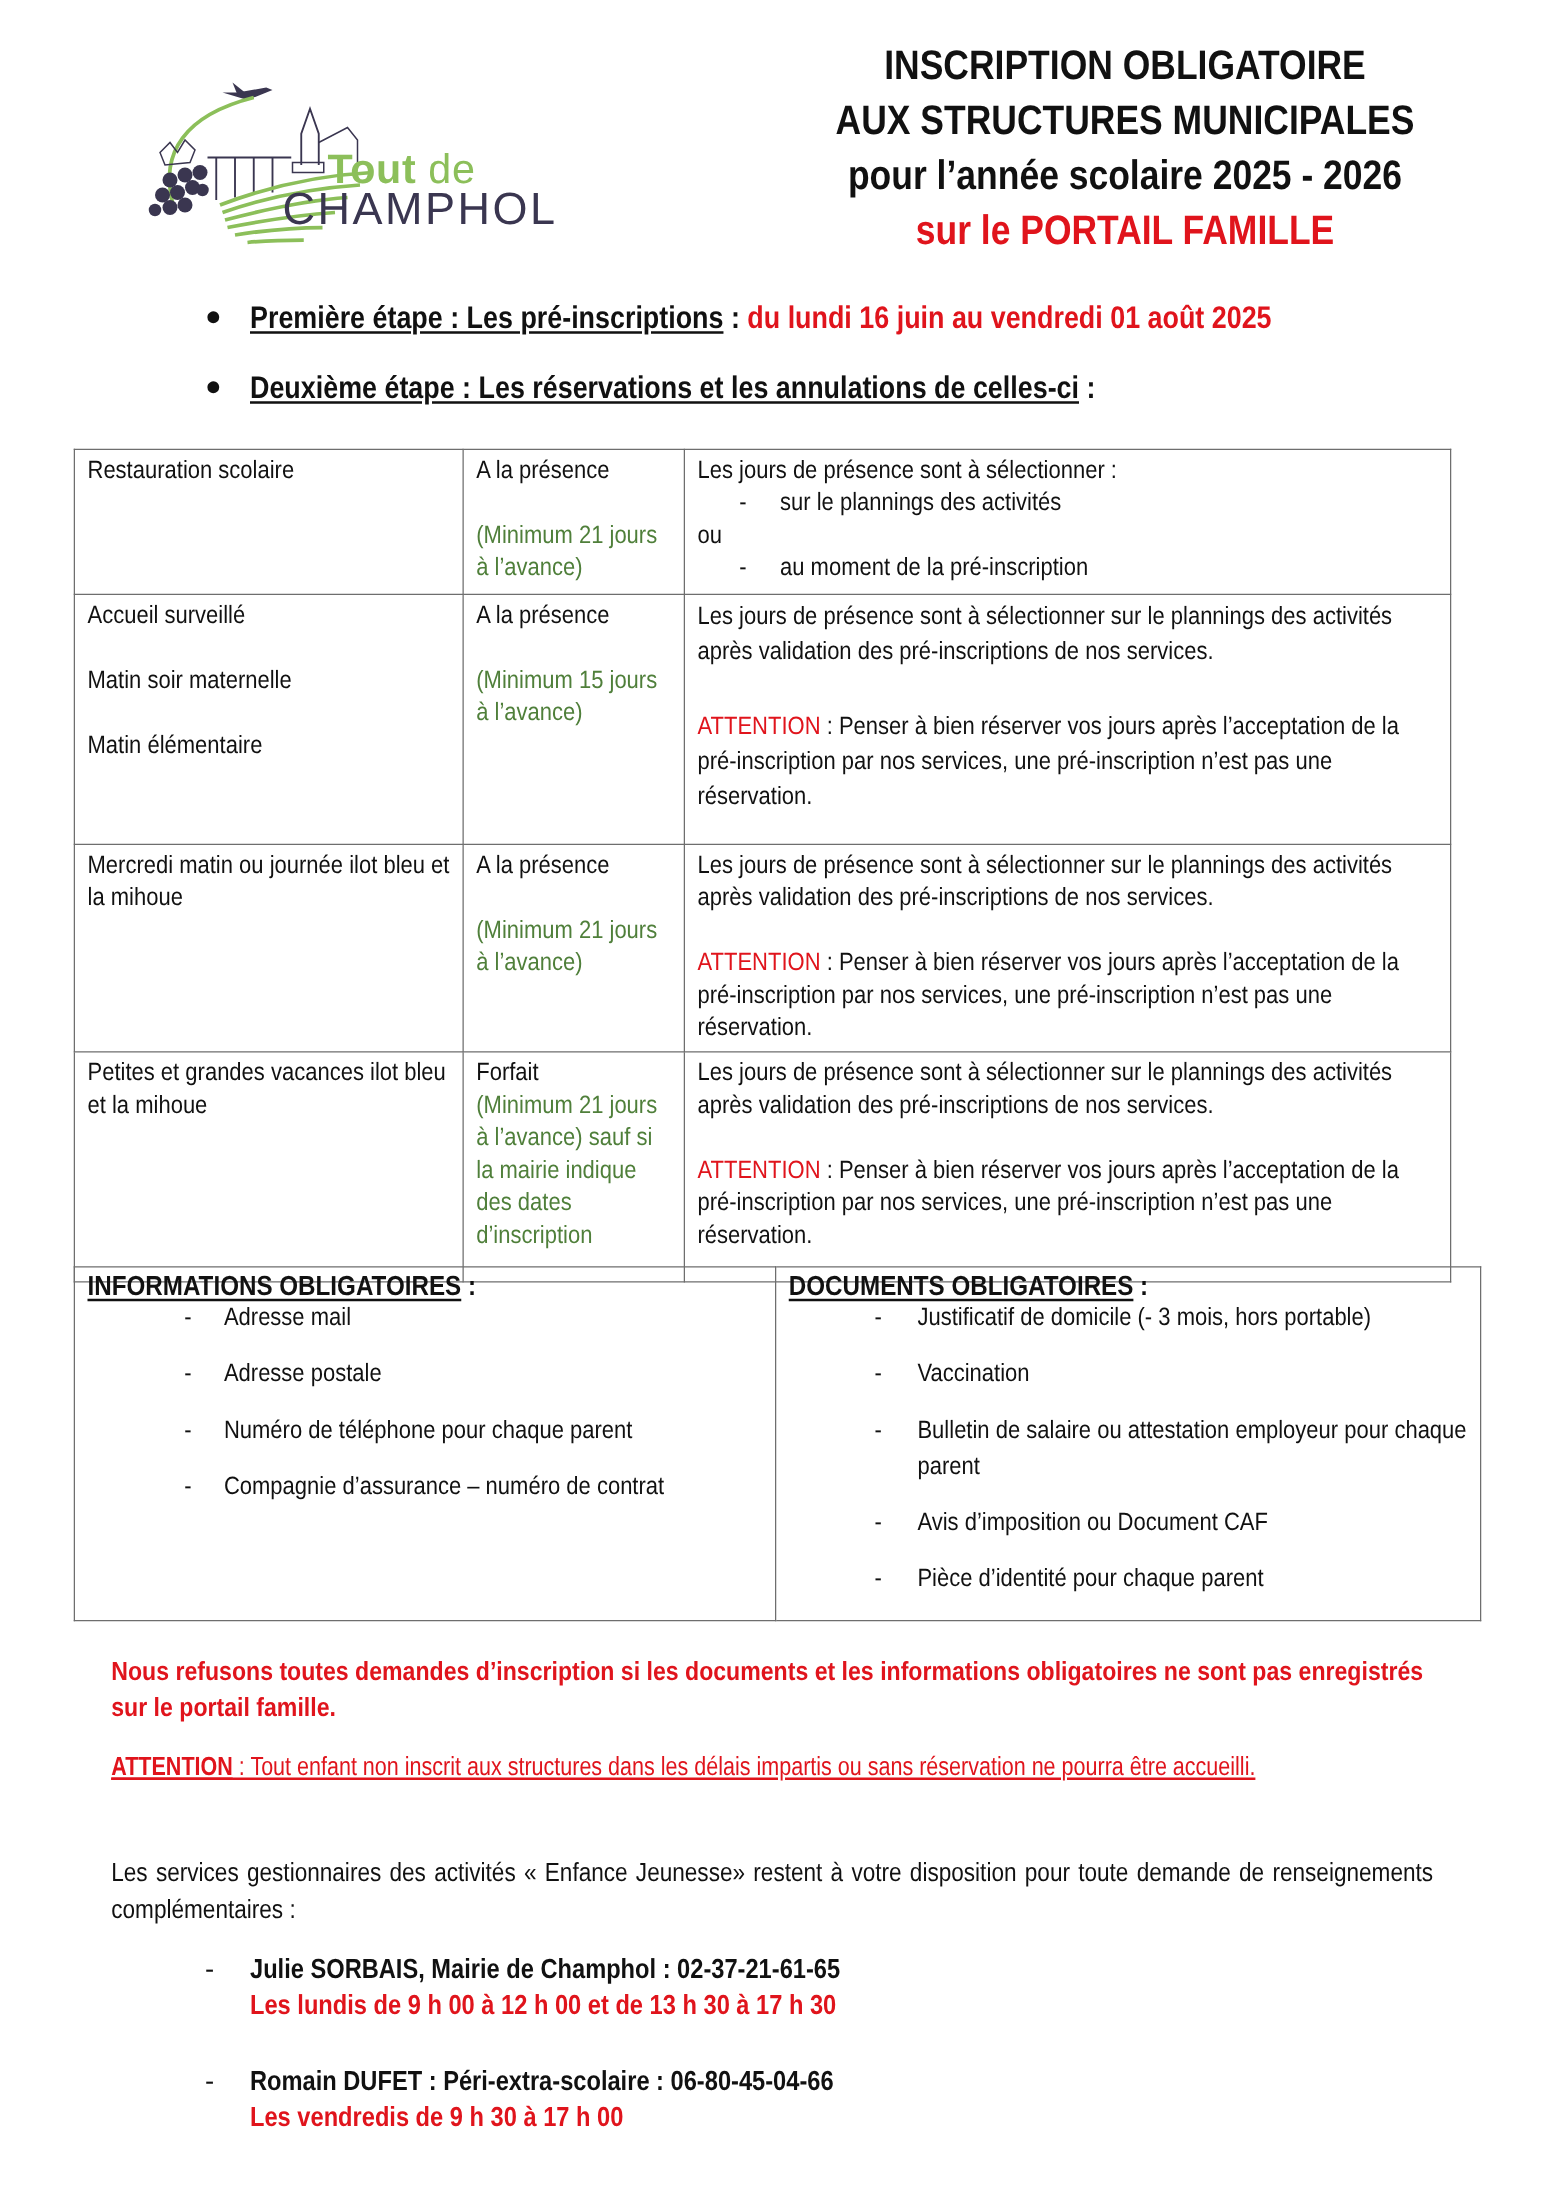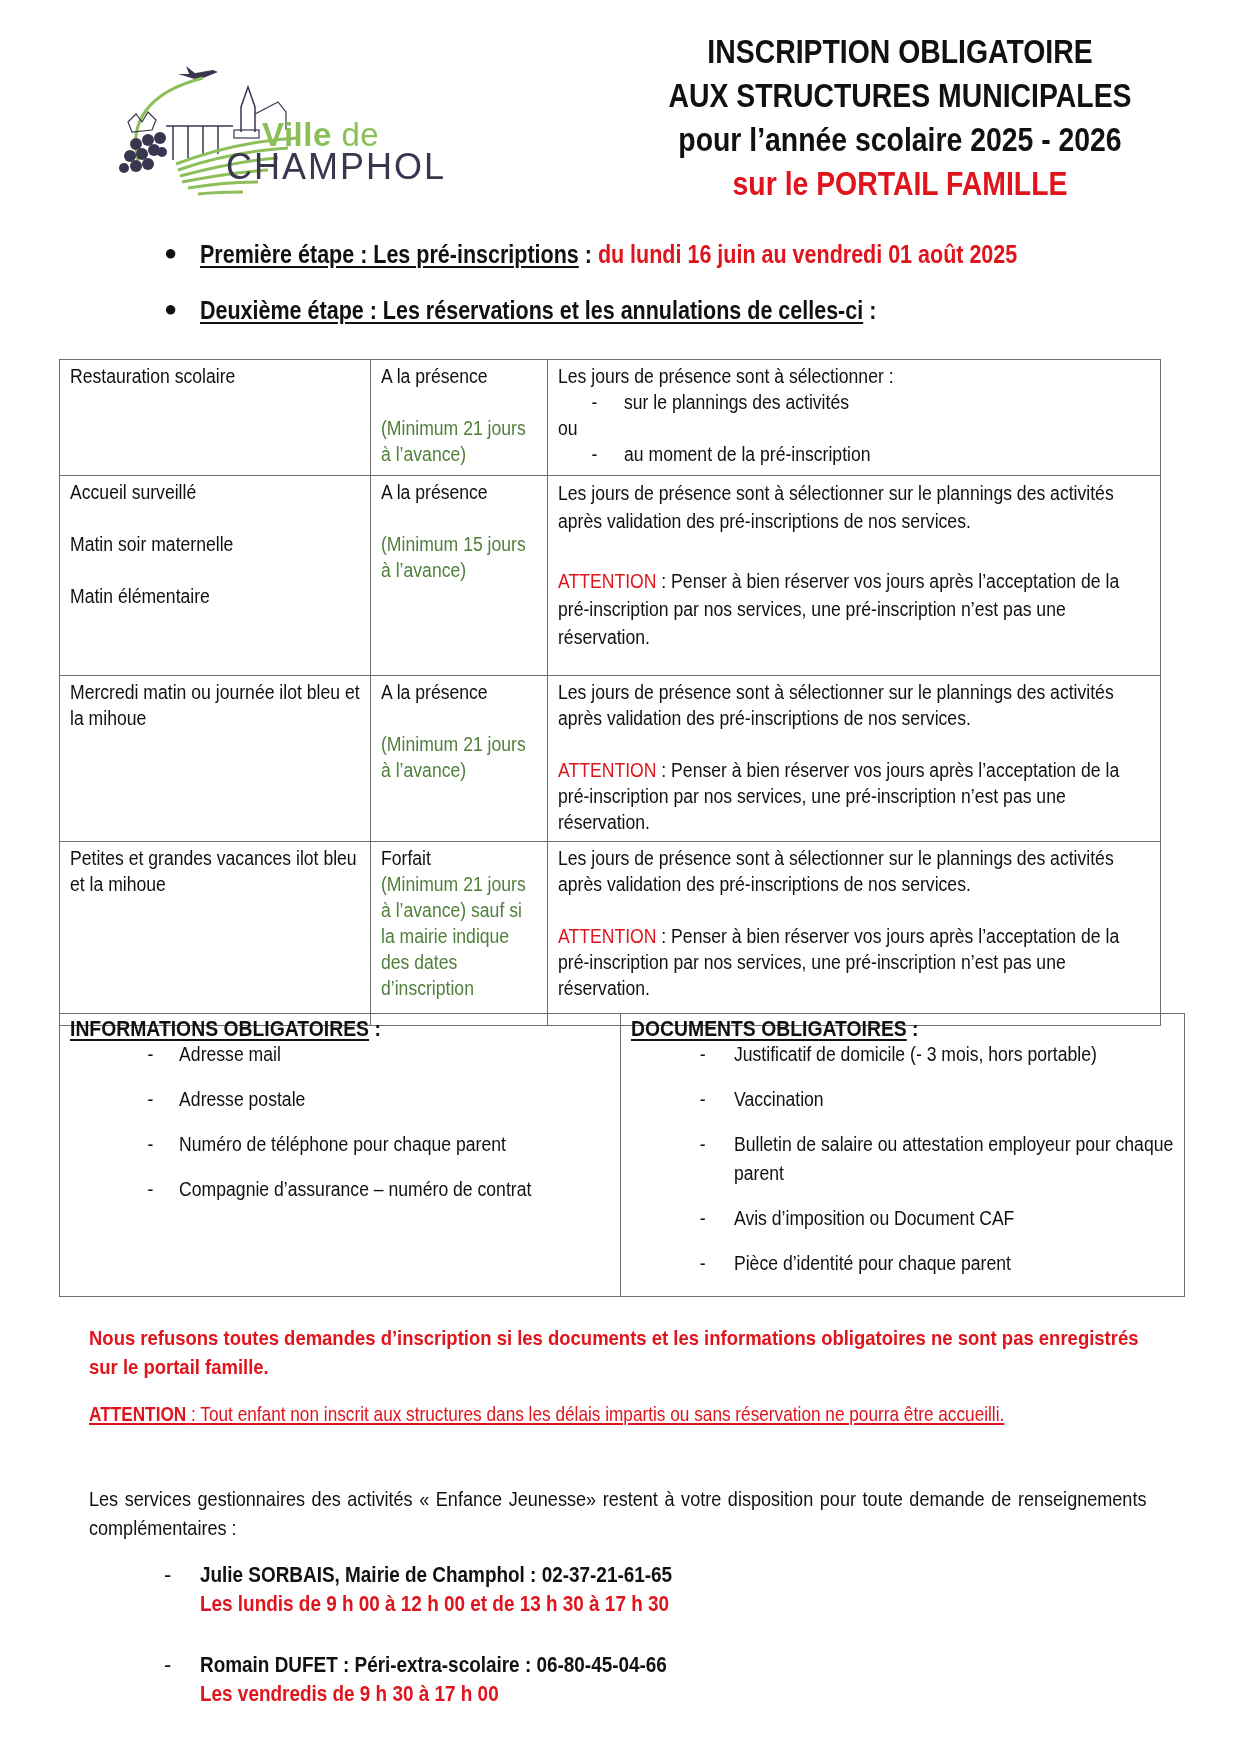--- a/index.html
+++ b/index.html
@@ -99,21 +99,21 @@
     <circle cx="30" cy="88" r="6" fill="#3a3650"></circle>
     <circle cx="18" cy="92" r="6" fill="#3a3650"></circle>
     <circle cx="36" cy="98" r="6" fill="#3a3650"></circle>
     <circle cx="24" cy="102" r="6" fill="#3a3650"></circle>
     <circle cx="12" cy="104" r="6" fill="#3a3650"></circle>
     <circle cx="44" cy="100" r="5" fill="#3a3650"></circle>
     <circle cx="30" cy="112" r="6" fill="#3a3650"></circle>
     <circle cx="18" cy="114" r="6" fill="#3a3650"></circle>
     <circle cx="6" cy="116" r="5" fill="#3a3650"></circle>
   </svg>
-  <div id="logo-text-ville"><b>Ville</b><span> de</span></div>
+  <div id="logo-text-ville"><b>Tout</b><span> de</span></div>
   <div id="logo-text-champhol">CHAMPHOL</div>
 </div>
 
 <div id="title">
   <div>INSCRIPTION OBLIGATOIRE</div>
   <div>AUX STRUCTURES MUNICIPALES</div>
   <div>pour l’année scolaire 2025 - 2026</div>
   <div class="t4">sur le PORTAIL FAMILLE</div>
 </div>
 

